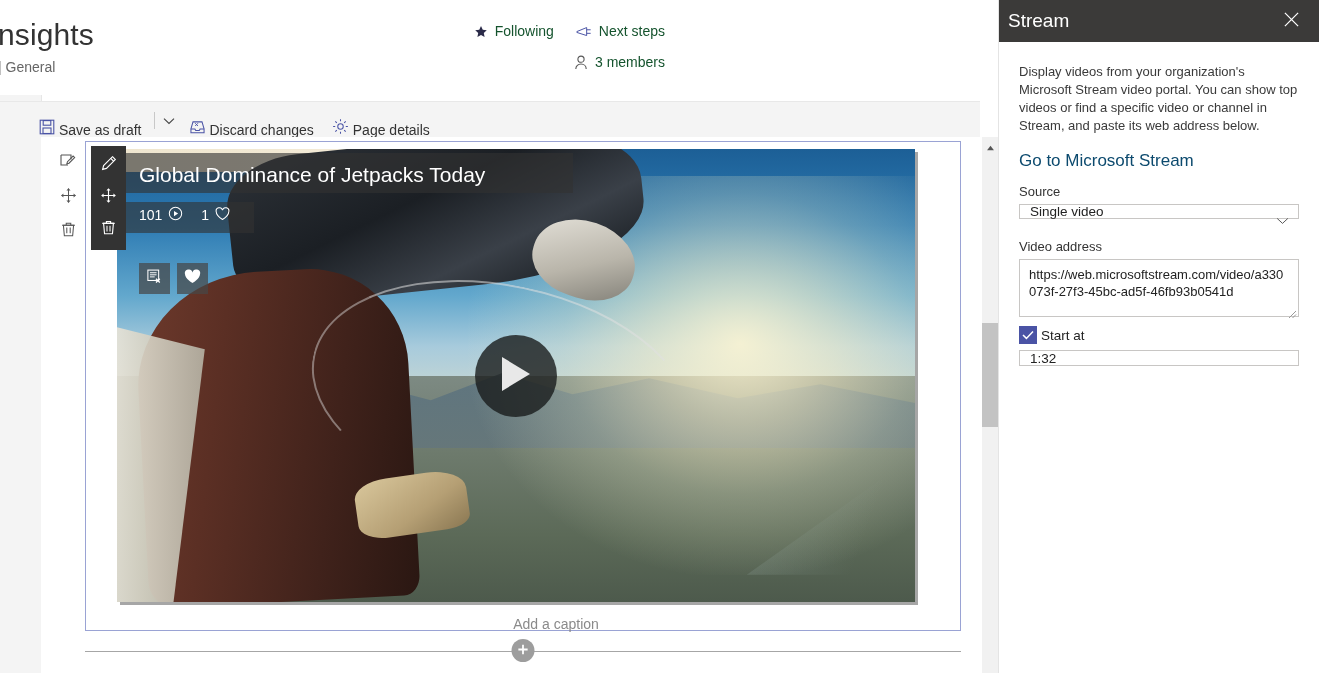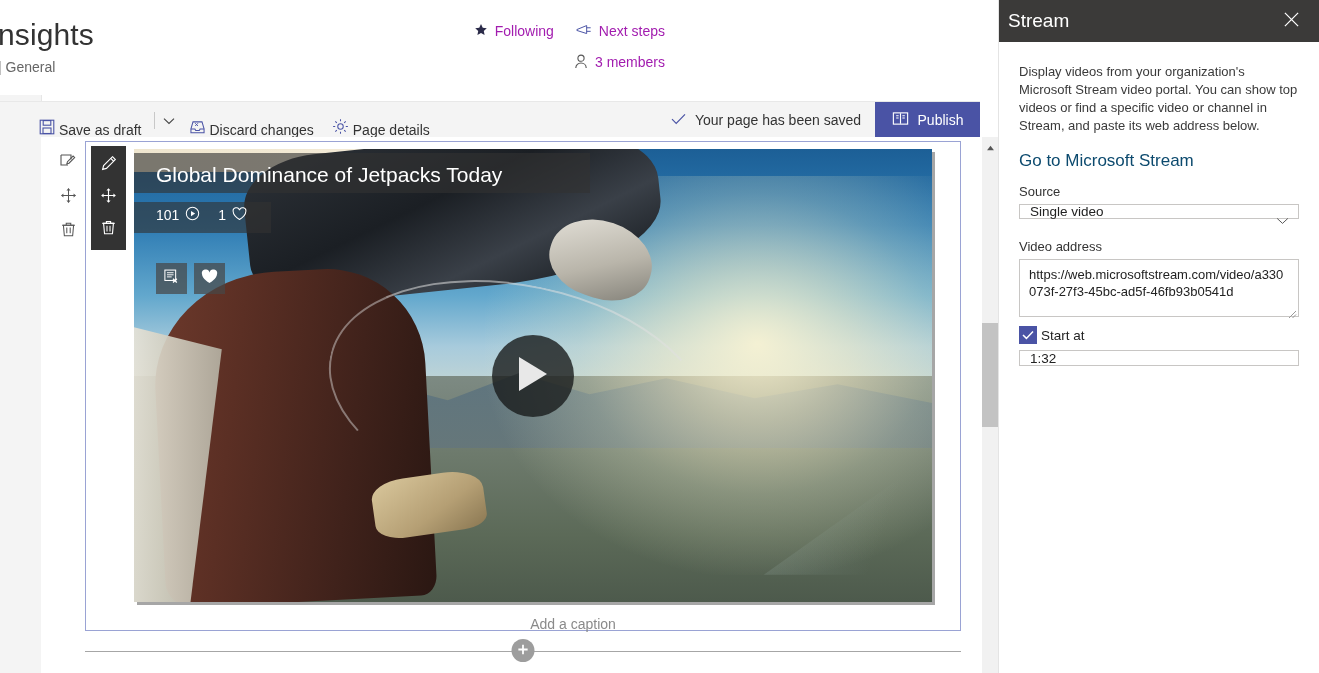--- a/index.html
+++ b/index.html
@@ -20,21 +20,21 @@
   .site-title{
     position:absolute;left:-2px;top:18px;
     font-size:30px;font-weight:300;color:#333;letter-spacing:.1px;white-space:nowrap;
   }
   .site-sub{
     position:absolute;left:-2px;top:59px;
     font-size:14px;color:#666;white-space:nowrap;
   }
   .header-actions{position:absolute;right:315px;top:18px;width:210px;}
   .ha-row{display:flex;justify-content:flex-end;align-items:center;height:26px;gap:22px;}
-  .ha-item{display:flex;align-items:flex-start;gap:7px;font-size:14px;color:#a21caf;cursor:pointer;white-space:nowrap;}
+  .ha-item{display:flex;align-items:flex-end;gap:7px;font-size:14px;color:#14532d;cursor:pointer;white-space:nowrap;}
   .ha-item svg{display:block;}
   
   .cmdbar{
     position:absolute;left:0;top:101px;width:980px;height:36px;
     background:#f4f4f4;border-top:1px solid #e8e8e8;
     display:flex;align-items:center;
   }
   .cmd-group{display:flex;align-items:center;padding-left:30px;gap:0;}
   .cmd-btn{
     display:flex;align-items:flex-end;gap:4px;height:36px;padding:0 9px;
@@ -60,21 +60,21 @@
   }
   .webpart-toolbar{
     position:absolute;left:5px;top:4px;width:35px;height:101px;
     background:#333333;z-index:8;
     display:flex;flex-direction:column;align-items:center;padding-top:3px;
   }
   .wp-tool{width:35px;height:32px;display:flex;align-items:center;justify-content:center;cursor:pointer;}
   .rail-tools{position:absolute;left:-33px;top:4px;width:30px;}
   .rail-tool{width:30px;height:34px;display:flex;align-items:center;justify-content:center;cursor:pointer;}
   
-  .video-block{position:absolute;left:48px;top:7px;width:798px;height:444px;}
+  .video-block{position:absolute;left:31px;top:7px;width:798px;height:444px;}
   .video-frame{
     position:absolute;left:0;top:0;width:798px;height:453px;
     background:#111;box-shadow:3px 3px 0 rgba(0,0,0,.35);
     overflow:hidden;
   }
   .thumb{position:absolute;inset:0;overflow:hidden;background:#2a3038;}
   
   .sky{
     position:absolute;left:0;top:0;width:100%;height:56%;
     background:linear-gradient(180deg,#1c5f96 0%,#2d7bb3 30%,#63a8cd 58%,#a8cbdc 78%,#cdd9d2 100%);
@@ -304,40 +304,20 @@
     <div class="cmd-btn">
       <span>
         <svg width="17" height="17" viewBox="0 0 18 18">
             <circle cx="9" cy="9" r="2.9" fill="none" stroke="#4a53a5" stroke-width="1.1"></circle>
             <g stroke="#4a53a5" stroke-width="1.1">
               <path d="M9 1.2v2.2M9 14.6v2.2M1.2 9h2.2M14.6 9h2.2M3.5 3.5l1.6 1.6M12.9 12.9l1.6 1.6M14.5 3.5l-1.6 1.6M5.1 12.9l-1.6 1.6"></path>
             </g>
           </svg>
       </span>
       <span>Page details</span>
-    </div>
-  </div>
-  <div class="cmd-right">
-    <div class="saved-msg">
-      <span>
-        <svg width="15" height="12" viewBox="0 0 15 12">
-            <path d="M1 6.2l4.2 4.2L14 1.4" fill="none" stroke="#4a53a5" stroke-width="1.2"></path>
-          </svg>
-      </span>
-      <span>Your page has been saved</span>
-    </div>
-    <div class="publish-btn">
-      <span>
-        <svg width="17" height="15" viewBox="0 0 18 16">
-            <rect x="1.4" y="2" width="15.2" height="12" fill="none" stroke="#fff" stroke-width="1.2"></rect>
-            <path d="M9 2.4v11.2" stroke="#fff" stroke-width="1.2"></path>
-            <path d="M4.4 5h2.6M4.4 7.4h2.6M11 5h2.6M11 7.4h2.6" stroke="#fff" stroke-width="1.1"></path>
-          </svg>
-      </span>
-      <span>Publish</span>
     </div>
   </div>
 </div>
 
 <div class="canvas">
 
   <div class="section-box">
 
     <div class="rail-tools">
       <div class="rail-tool">

